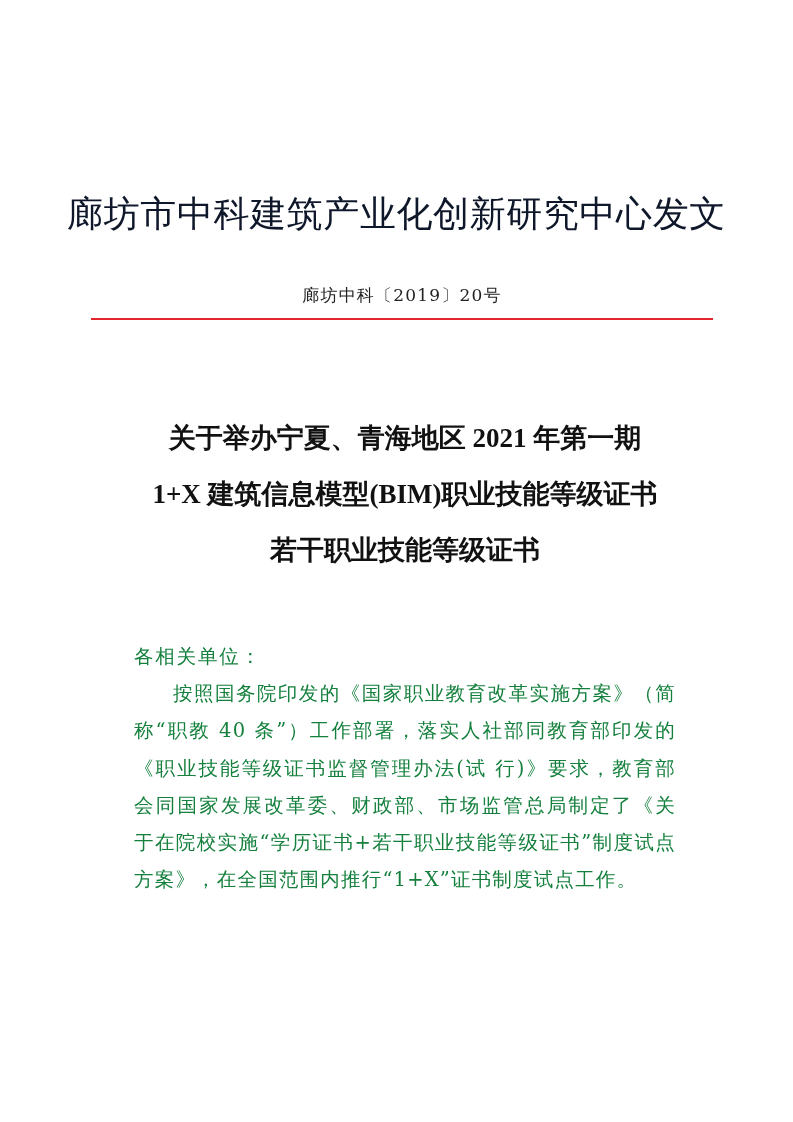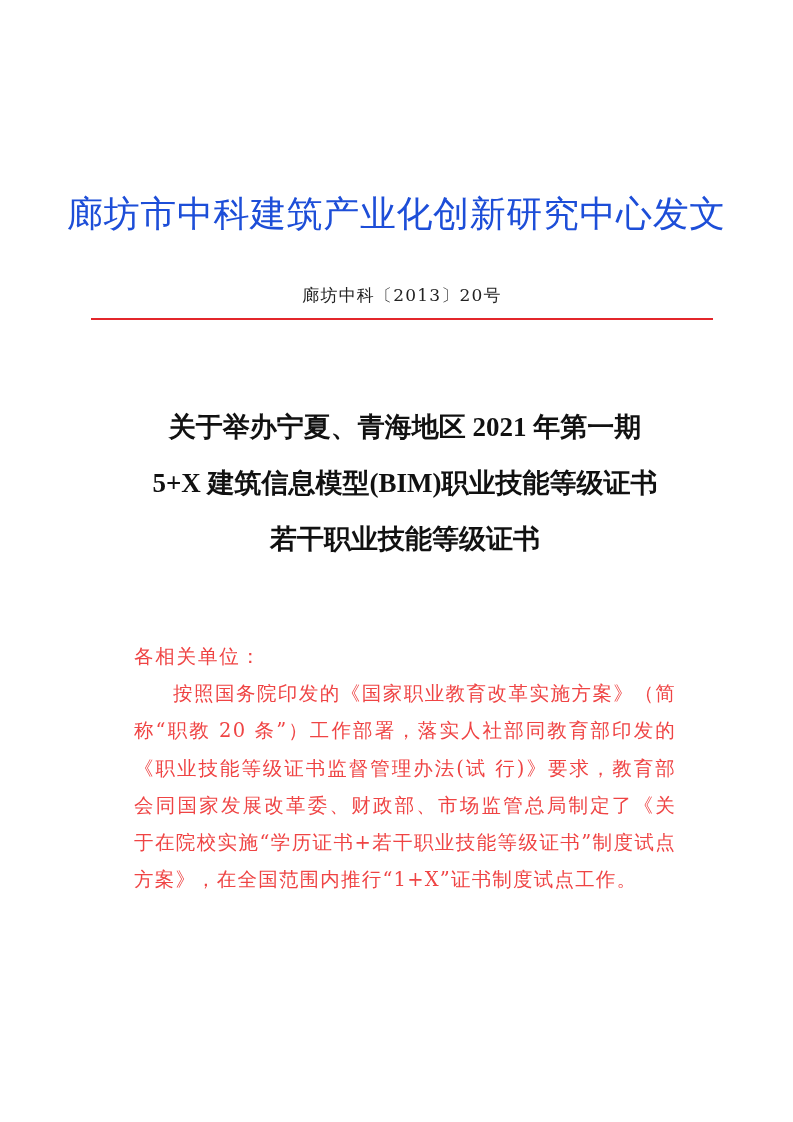--- a/index.html
+++ b/index.html
@@ -51,21 +51,21 @@
       position: absolute;
       left: 91px;
       width: 622px;
       top: 318px;
       height: 2px;
     }
     .title {
       position: absolute;
       left: 100px;
       width: 610px;
-      top: 405px;
+      top: 416px;
       text-align: center;
       font-family: "Liberation Serif", "DejaVu Serif", serif;
       font-weight: bold;
       font-size: 27px;
       color: #111111;
     }
     .title .title-line {
       display: block;
       height: 56px;
       line-height: 44px;
@@ -96,30 +96,30 @@
     }
     .paragraph.last {
       letter-spacing: 0.6px;
     }
   </style>
 </head>
 <body>
 
 <div class="page">
 
-  <div class="masthead" style="color: #1d4ed8;">廊坊市中科建筑产业化创新研究中心发文</div>
+  <div class="masthead" style="color: #0f172a;">廊坊市中科建筑产业化创新研究中心发文</div>
 
-  <div class="doc-number">廊坊中科〔2013〕20号</div>
+  <div class="doc-number">廊坊中科〔2019〕20号</div>
 
   <div class="red-rule" style="background: rgb(227, 38, 43);"></div>
 
   <div class="title">
     <span class="title-line">关于举办宁夏、青海地区 2021 年第一期</span>
-    <span class="title-line">5+X 建筑信息模型(BIM)职业技能等级证书</span>
+    <span class="title-line">1+X 建筑信息模型(BIM)职业技能等级证书</span>
     <span class="title-line">若干职业技能等级证书</span>
   </div>
 
-  <div class="body-text" style="color: #ef4444;">
+  <div class="body-text" style="color: #15803d;">
     <p class="salutation">各相关单位：</p>
-    <p class="paragraph">按照国务院印发的《国家职业教育改革实施方案》（简称“职教 20 条”）工作部署，落实人社部同教育部印发的《职业技能等级证书监督管理办法(试 行)》要求，教育部会同国家发展改革委、财政部、市场监管总局制定了《关 于在院校实施“学历证书+若干职业技能等级证书”制度试点方案》，在全国范围内推行“1+X”证书制度试点工作。</p>
+    <p class="paragraph">按照国务院印发的《国家职业教育改革实施方案》（简称“职教 40 条”）工作部署，落实人社部同教育部印发的《职业技能等级证书监督管理办法(试 行)》要求，教育部会同国家发展改革委、财政部、市场监管总局制定了《关 于在院校实施“学历证书+若干职业技能等级证书”制度试点方案》，在全国范围内推行“1+X”证书制度试点工作。</p>
   </div>
 
 </div>
 
 </body></html>

